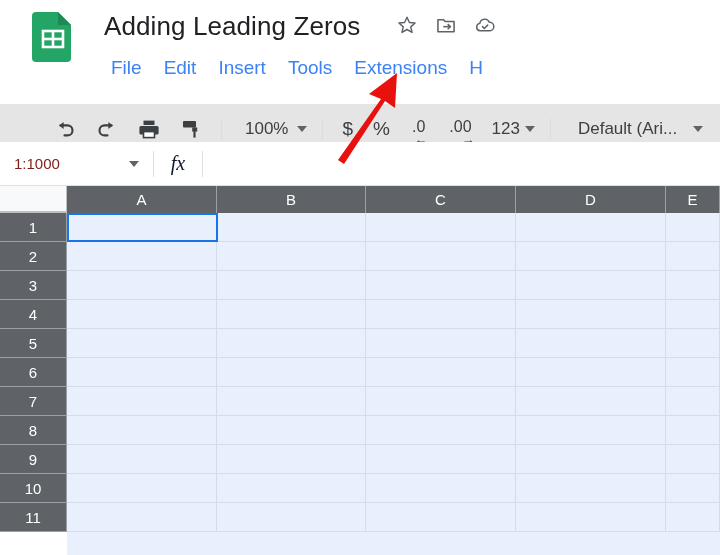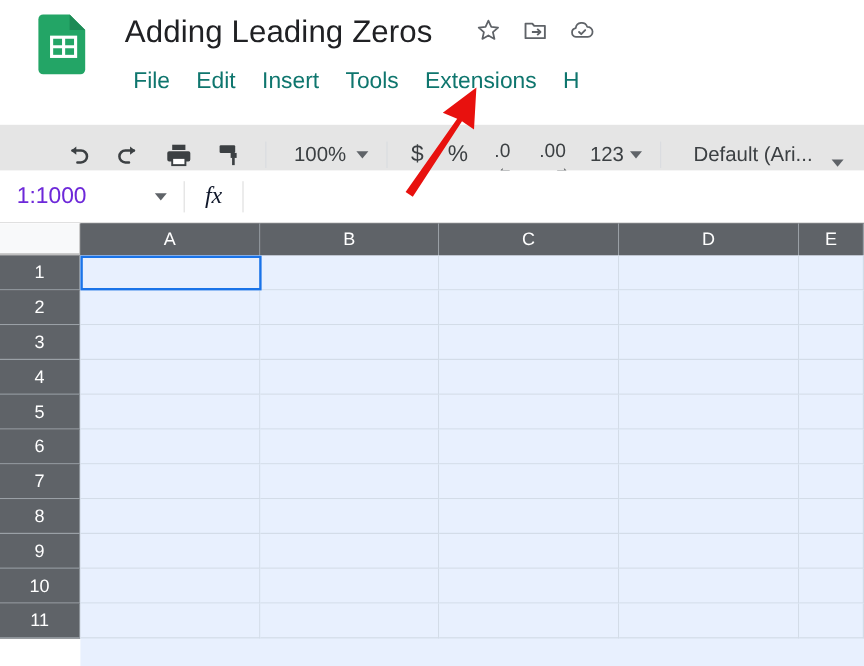--- a/index.html
+++ b/index.html
@@ -32,21 +32,21 @@
   }
   .ticon { width: 22px; height: 22px; display: block; cursor: pointer; }
 
   
   .menubar {
     position: absolute; left: 104px; top: 52px;
     display: flex; align-items: center; gap: 0px;
     white-space: nowrap;
   }
   .menu-item {
-    font-size: 19px; color: #0f766e; padding: 3px 11px;
+    font-size: 19px; color: #3b82f6; padding: 3px 11px;
     border-radius: 4px; cursor: pointer; line-height: 26px;
   }
   .menu-item:first-child { padding-left: 7px; }
 
   
   .toolbar {
     position: absolute; left: 0; top: 104px; width: 720px; height: 50px;
     background: #e5e5e5;
     display: flex; align-items: center;
   }
@@ -74,21 +74,21 @@
   
   .formulabar {
     position: absolute; left: 0; top: 142px; width: 720px; height: 44px;
     background: #ffffff; display: flex; align-items: center;
     border-bottom: 1px solid #e0e0e0;
   }
   .namebox {
     width: 153px; height: 100%; display: flex; align-items: center;
     padding-left: 14px; cursor: text;
   }
-  .namebox-val { font-size: 19px; color: #6d28d9; flex: 1; }
+  .namebox-val { font-size: 15px; color: #7f1d1d; flex: 1; }
   .namebox-caret {
     width: 0; height: 0; margin-right: 14px;
     border-left: 5px solid transparent; border-right: 5px solid transparent;
     border-top: 6px solid #5f6368;
   }
   .vdiv { width: 1px; height: 26px; background: #e0e0e0; }
   .fx {
     width: 48px; text-align: center; font-style: italic;
     font-size: 20px; color: #0f172a; font-family: "Liberation Serif", serif;
   }
@@ -243,21 +243,21 @@
       </span>
     </div>
 
     <div class="tb-btn" style="margin-left:8px;">
       <span>123</span>
       <span class="caret" style="margin-left:5px;"></span>
     </div>
 
     <div class="tb-sep"></div>
 
-    <div class="tb-btn" style="margin-left:12px;align-items:flex-end;">
+    <div class="tb-btn" style="margin-left:12px;">
       <span>Default (Ari...</span>
       <span class="caret" style="margin-left:16px;"></span>
     </div>
   </div>
 
   <div class="formulabar">
     <div class="namebox">
       <span class="namebox-val">1:1000</span>
       <span class="namebox-caret"></span>
     </div>

